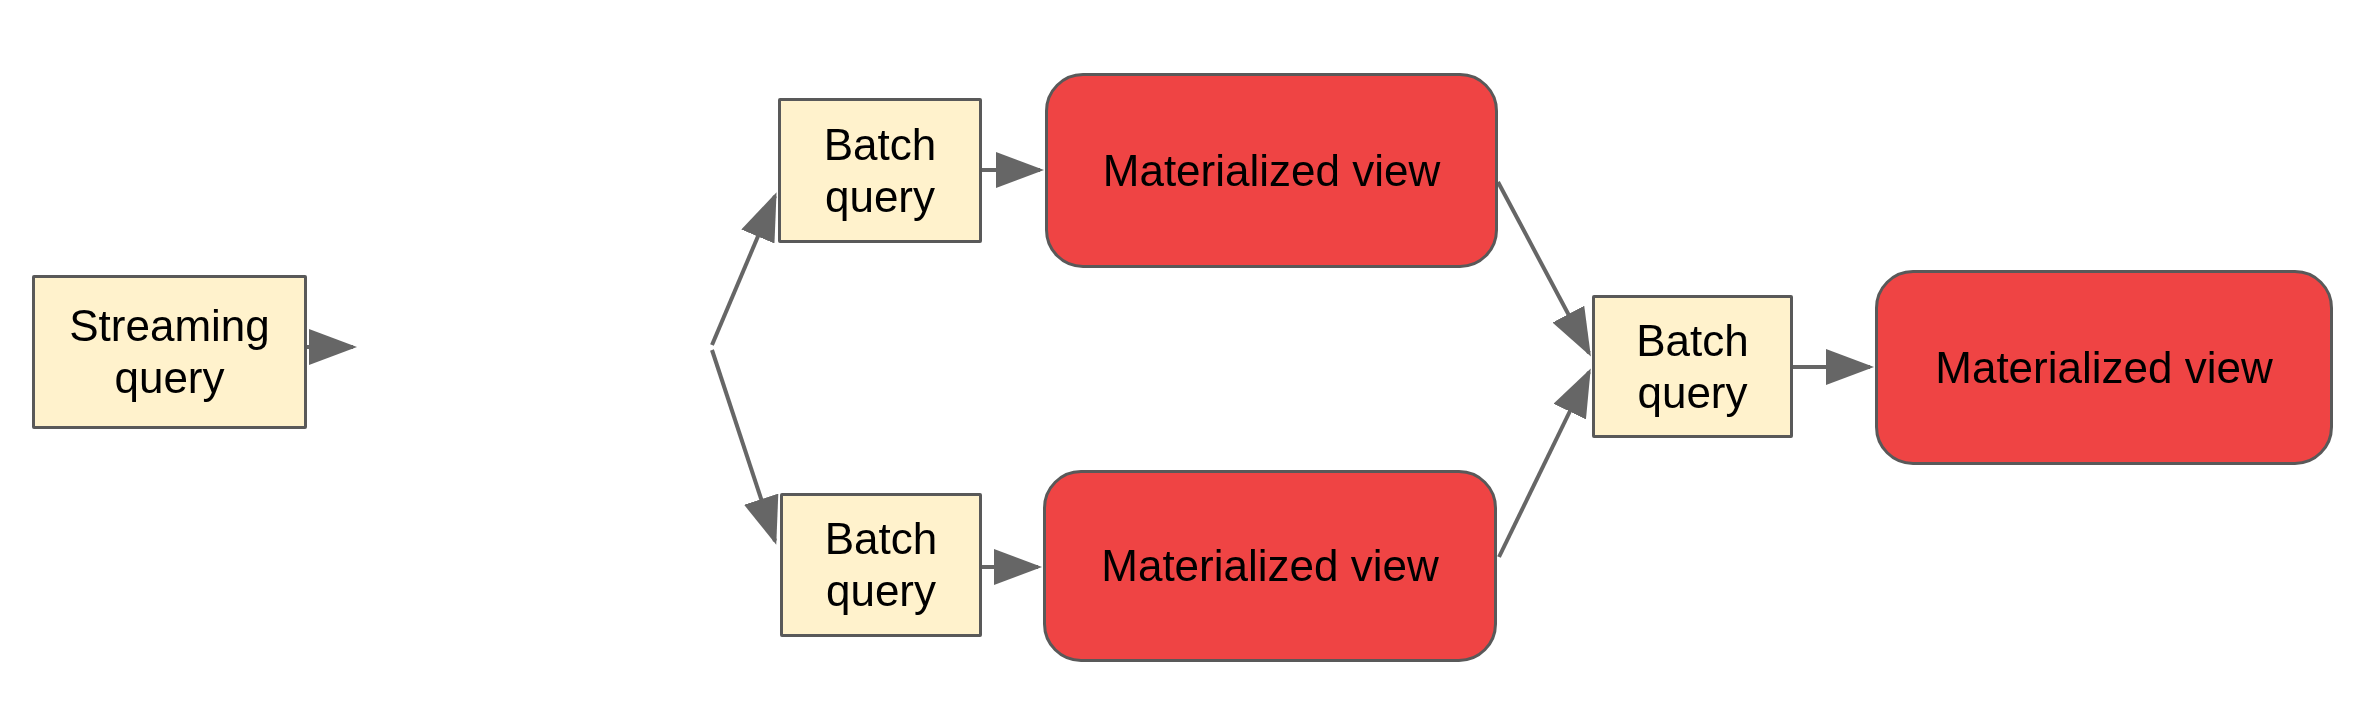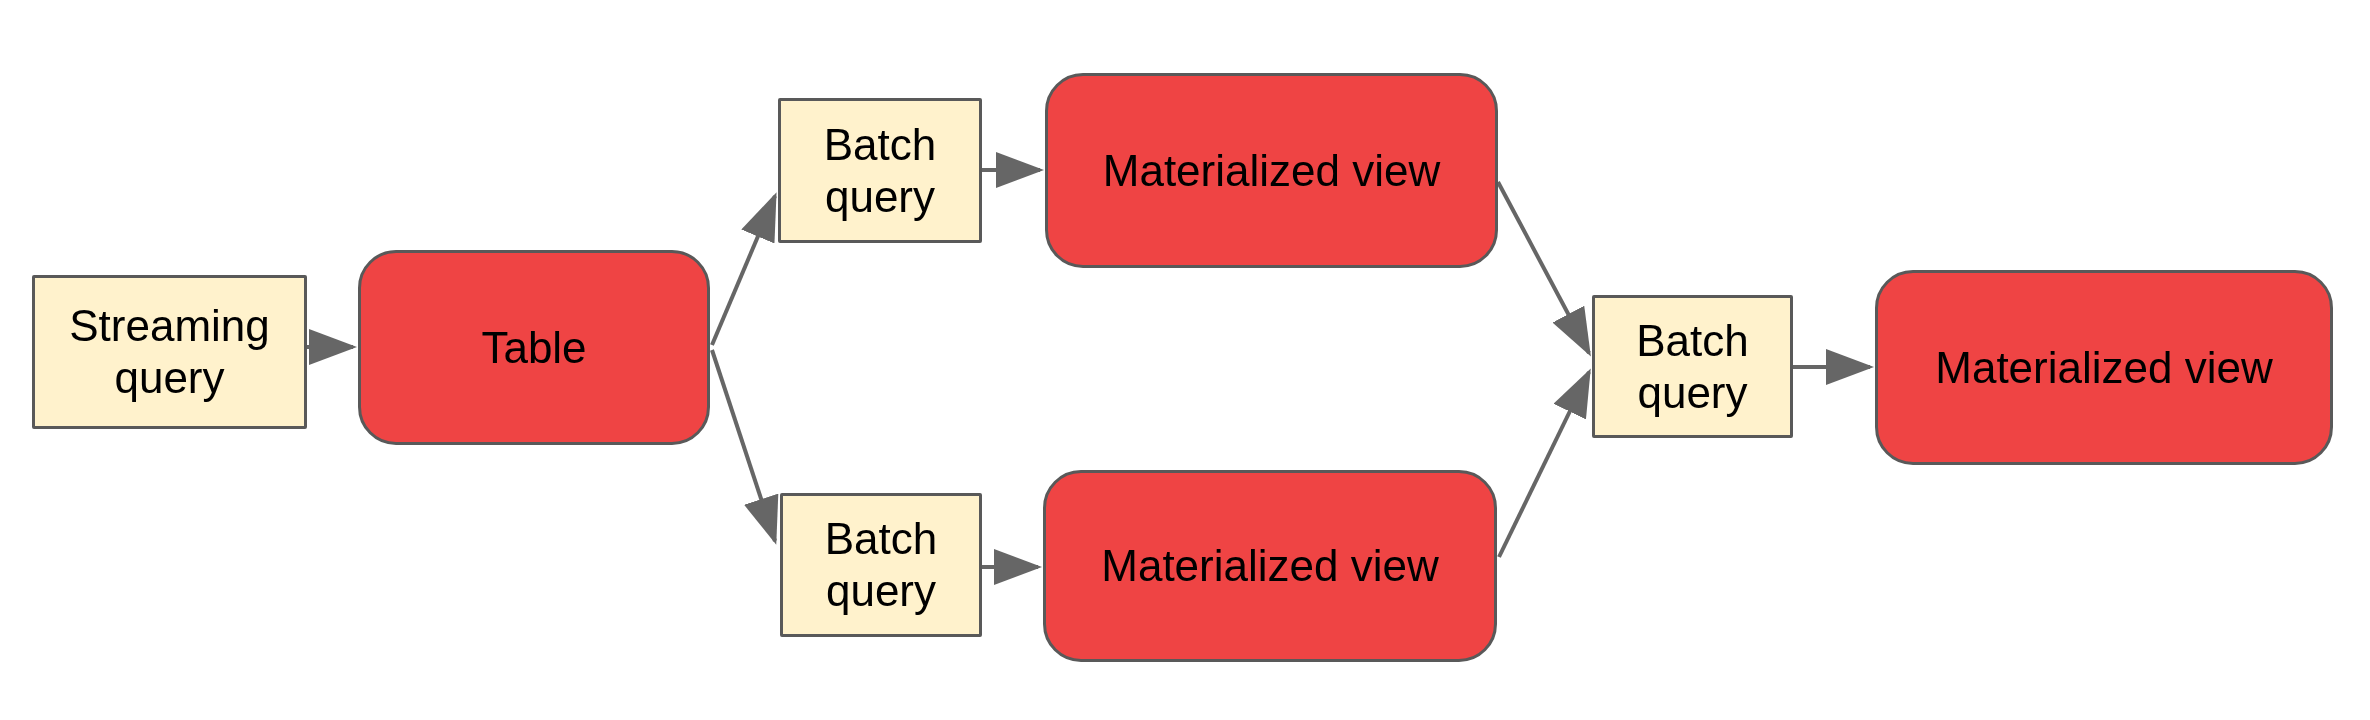--- a/index.html
+++ b/index.html
@@ -67,23 +67,20 @@
     <line x1="1498" y1="182" x2="1589" y2="353" stroke="#666666" stroke-width="4" marker-end="url(#arrowhead)"></line>
     <line x1="1499" y1="557" x2="1589" y2="372" stroke="#666666" stroke-width="4" marker-end="url(#arrowhead)"></line>
     <line x1="1793" y1="367" x2="1870" y2="367" stroke="#666666" stroke-width="4" marker-end="url(#arrowhead)"></line>
   </svg>
 
   <div class="node node--query" style="left:32px; top:275px; width:275px; height:154px;">
     <span class="node-label">Streaming
 query</span>
   </div>
 
-  <div class="node node--green" style="left:358px; top:250px; width:352px; height:195px;">
-    <span class="node-label">Table</span>
-  </div>
 
   <div class="node node--query" style="left:778px; top:98px; width:204px; height:145px;">
     <span class="node-label">Batch
 query</span>
   </div>
 
   <div class="node node--green" style="left:1045px; top:73px; width:453px; height:195px;">
     <span class="node-label">Materialized view</span>
   </div>
 

